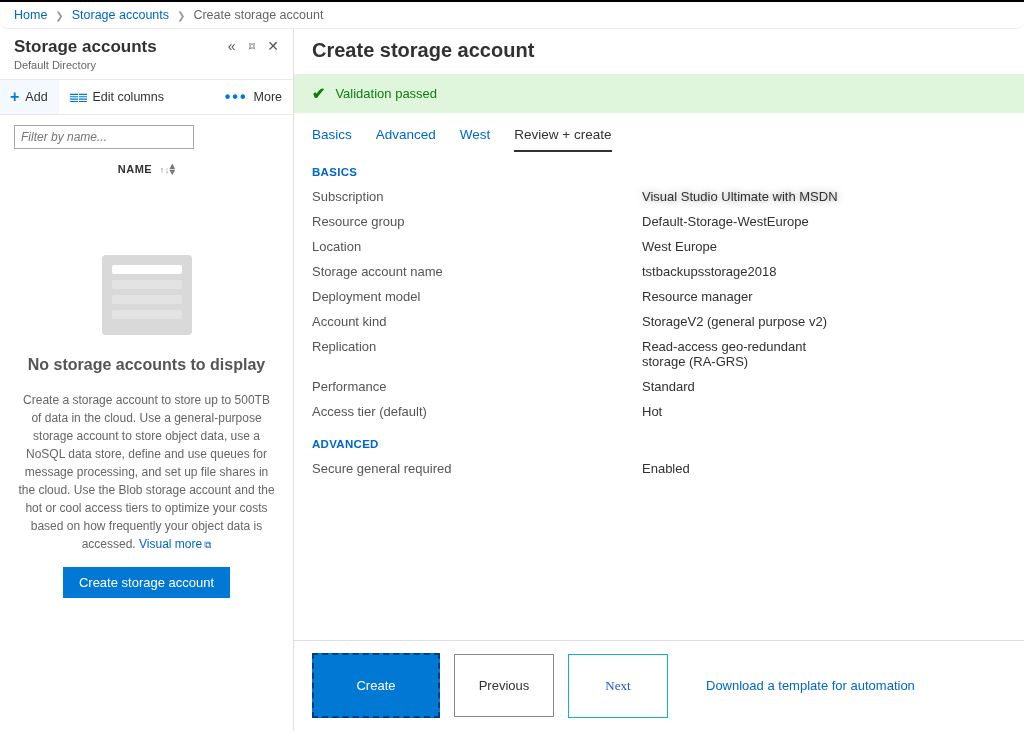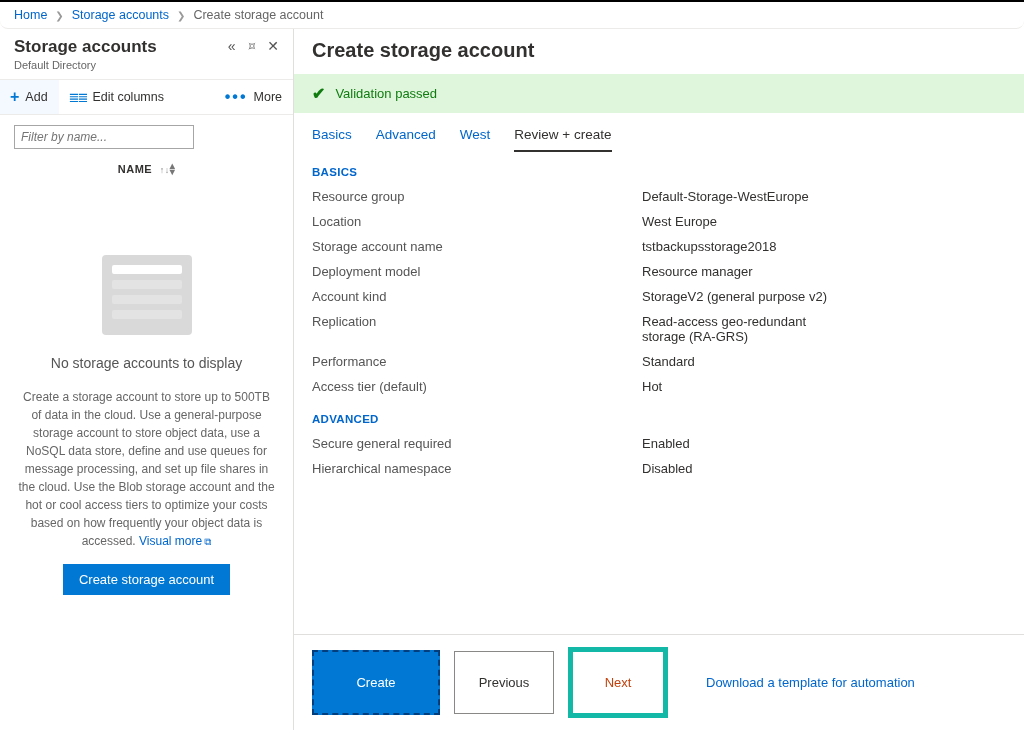--- a/index.html
+++ b/index.html
@@ -94,21 +94,21 @@
   }
   .empty-icon {
     width: 90px; margin: 0 auto 18px auto;
   }
   .empty-icon .card {
     background: #d9d9d9; border-radius: 4px; height: 80px;
     padding: 10px; display: flex; flex-direction: column; gap: 6px;
   }
   .empty-icon .bar { background: #fff; height: 9px; border-radius: 2px; }
   .empty-icon .bar.g { background: #e3e3e3; }
-  .empty-state h3 { color: #555; font-weight: 400; font-size: 14px; margin: 6px 0 14px 0; }
+  .empty-state h3 { color: #555; font-weight: 700; font-size: 16px; margin: 6px 0 14px 0; }
   .empty-state a { color: #0066cc; text-decoration: none; }
   .ext-icon { font-size: 10px; margin-left: 2px; color: #0066cc; }
 
   .primary-btn {
     display: inline-block;
     background: #0078d4;
     color: #fff;
     border: none;
     padding: 8px 16px;
     font-size: 13px;
@@ -173,21 +173,21 @@
     padding: 23px 0;
     font-size: 13px;
     cursor: pointer;
     border: 1px solid transparent;
   }
   .btn.create {
     background: #0078d4; color: #fff;
     border: 2px dashed #003e7e;
   }
   .btn.prev { background: #fff; border: 1px solid #8a8886; color: #323130; min-width: 100px; }
-  .btn.next { background: #fff; border: 5px solid #14b8a6; color: #c2410c; cursor: default; min-width: 100px; }
+  .btn.next { background: #fff; border: 1px solid #14b8a6; color: #1d4ed8; cursor: default; min-width: 100px; font-family: Liberation Serif, serif; }
   .link { color: #0066cc; font-size: 13px; cursor: pointer; }
 </style>
 </head>
 <body>
 
 <div class="breadcrumb">
   <a href="#">Home</a>
   <span class="sep">❯</span>
   <a href="#">Storage accounts</a>
   <span class="sep">❯</span>
@@ -269,20 +269,24 @@
     <div class="tabs">
       <div class="tab">Basics</div>
       <div class="tab">Advanced</div>
       <div class="tab">West</div>
       <div class="tab active">Review + create</div>
     </div>
 
     <div class="section-title">BASICS</div>
 
     <div class="kv-row">
+      <div class="k">Subscription</div>
+      <div class="v blurred">Visual Studio Ultimate with MSDN</div>
+    </div>
+    <div class="kv-row">
       <div class="k">Resource group</div>
       <div class="v">Default-Storage-WestEurope</div>
     </div>
     <div class="kv-row">
       <div class="k">Location</div>
       <div class="v">West Europe</div>
     </div>
     <div class="kv-row">
       <div class="k">Storage account name</div>
       <div class="v">tstbackupsstorage2018</div>
@@ -306,24 +310,20 @@
     <div class="kv-row">
       <div class="k">Access tier (default)</div>
       <div class="v">Hot</div>
     </div>
 
     <div class="section-title">ADVANCED</div>
 
     <div class="kv-row">
       <div class="k">Secure general required</div>
       <div class="v">Enabled</div>
-    </div>
-    <div class="kv-row">
-      <div class="k">Hierarchical namespace</div>
-      <div class="v">Disabled</div>
     </div>
 
     <div class="footer-bar">
       <button class="btn create">Create</button>
       <button class="btn prev">Previous</button>
       <button class="btn next">Next</button>
       <span style="width:10px;"></span>
       <span class="link">Download a template for automation</span>
     </div>
   </div>

